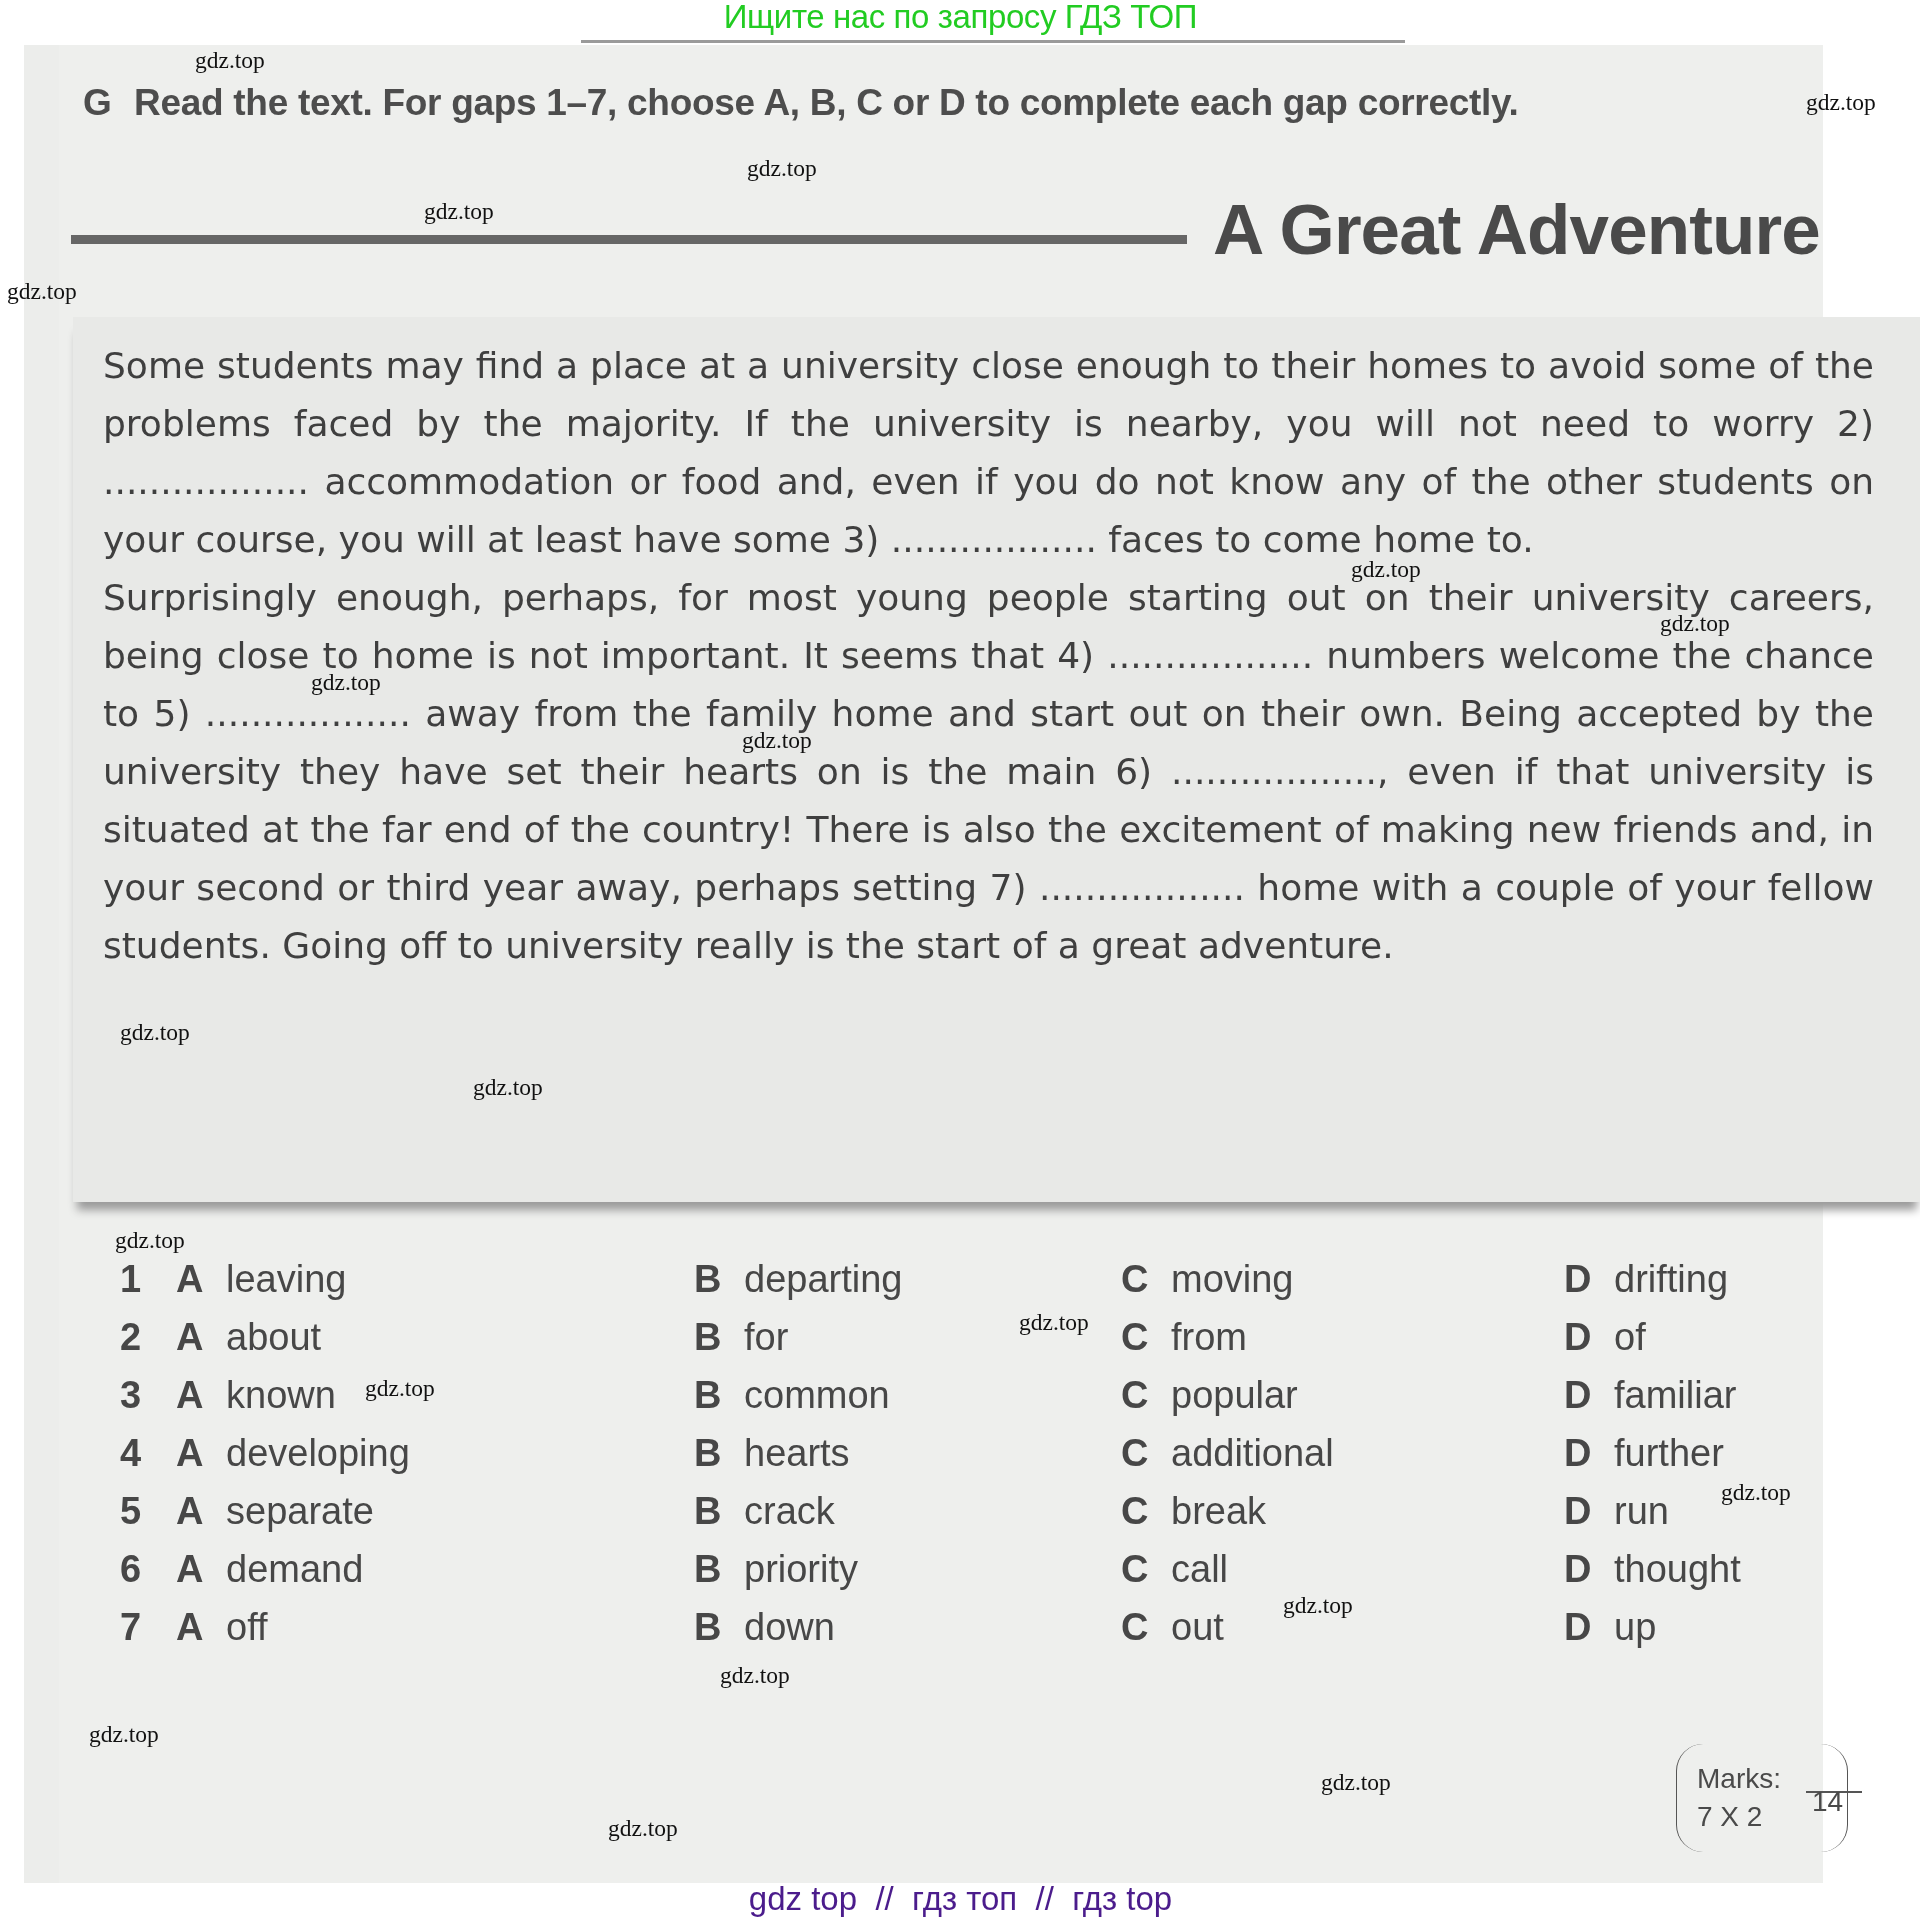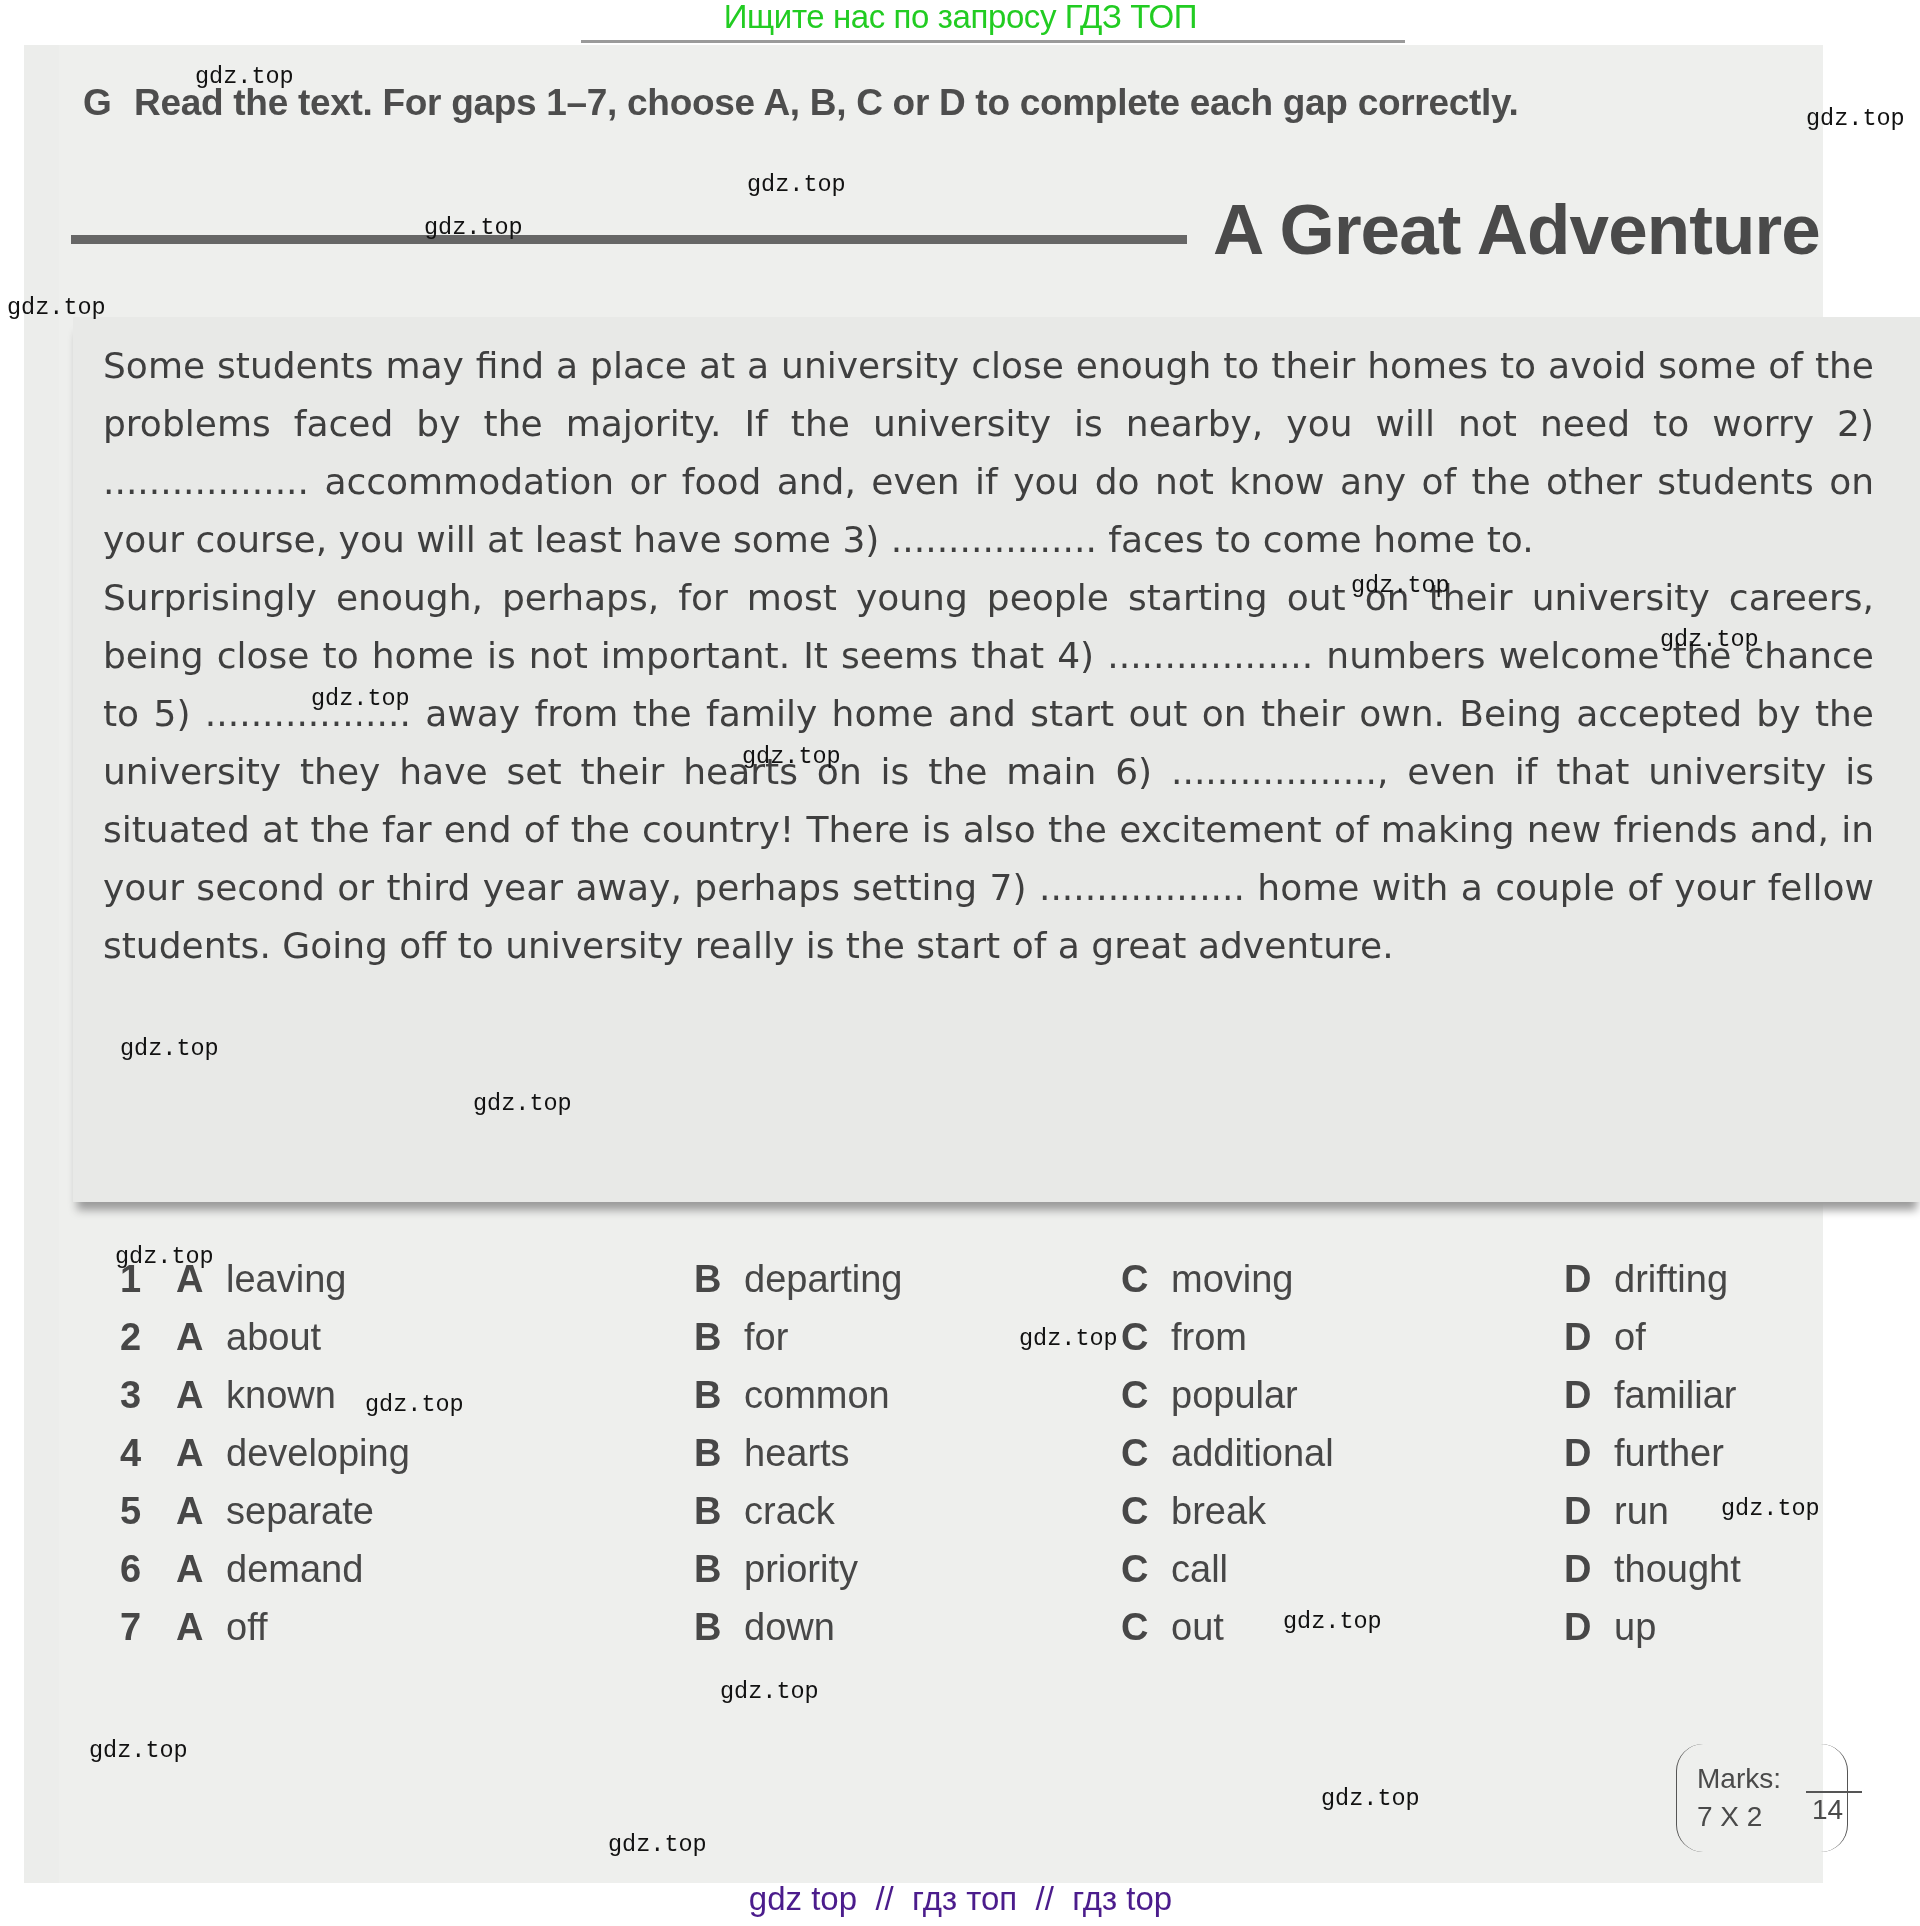--- a/index.html
+++ b/index.html
@@ -65,29 +65,28 @@
     position:absolute; left:1676px; top:1751px; width:172px; height:96px;
     font-family:"Liberation Sans", sans-serif; font-size:28px; color:#4a4a4a;
   }
   .marks .paren-l, .marks .paren-r {
     position:absolute; top:-7px; width:26px; height:108px; border:1.7px solid #555; 
   }
   .marks .paren-l { left:0; border-right:none; border-top:none; border-bottom:none; border-radius:52px 0 0 52px; }
   .marks .paren-r { right:0; border-left:none; border-top:none; border-bottom:none; border-radius:0 52px 52px 0; }
   .marks .lab { position:absolute; left:21px; top:8.7px; line-height:38px; }
   .marks .rule { position:absolute; left:130px; top:40px; width:56px; height:1.7px; background:#555; }
-  .marks .total { position:absolute; left:136px; top:43px; }
+  .marks .total { position:absolute; left:136px; top:35px; }
   .footer {
     position:absolute; left:0; right:0; top:1880px; text-align:center;
     color:#4b1c8c; font-family:"Liberation Sans", sans-serif; font-size:33px; white-space:pre;
   }
   .wm {
-    position:absolute; font-family:Liberation Mono, monospace; font-size:23.5px; color:#111;
+    position:absolute; font-family:Liberation Serif, serif; font-size:23.5px; color:#111;
     white-space:nowrap;
-    margin-top:16px;
   }
 </style>
 </head>
 <body>
 
 <div class="top-banner">Ищите нас по запросу ГДЗ ТОП</div>
 <div class="banner-rule"></div>
 
 <div class="page">
   <div class="page-inner"></div>

